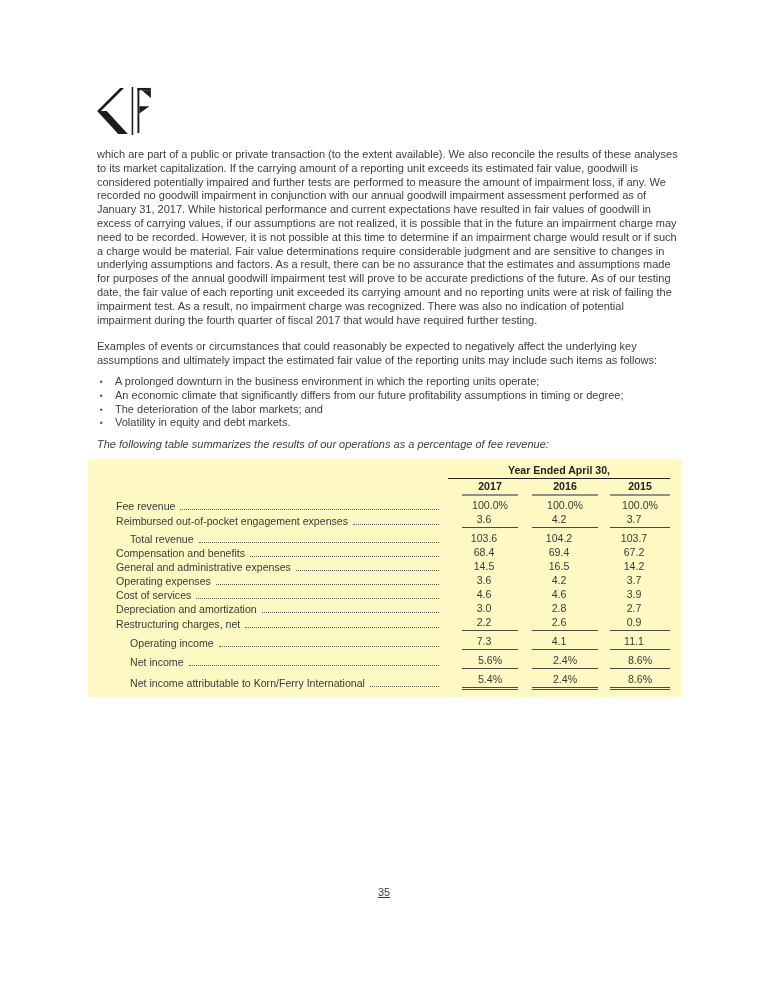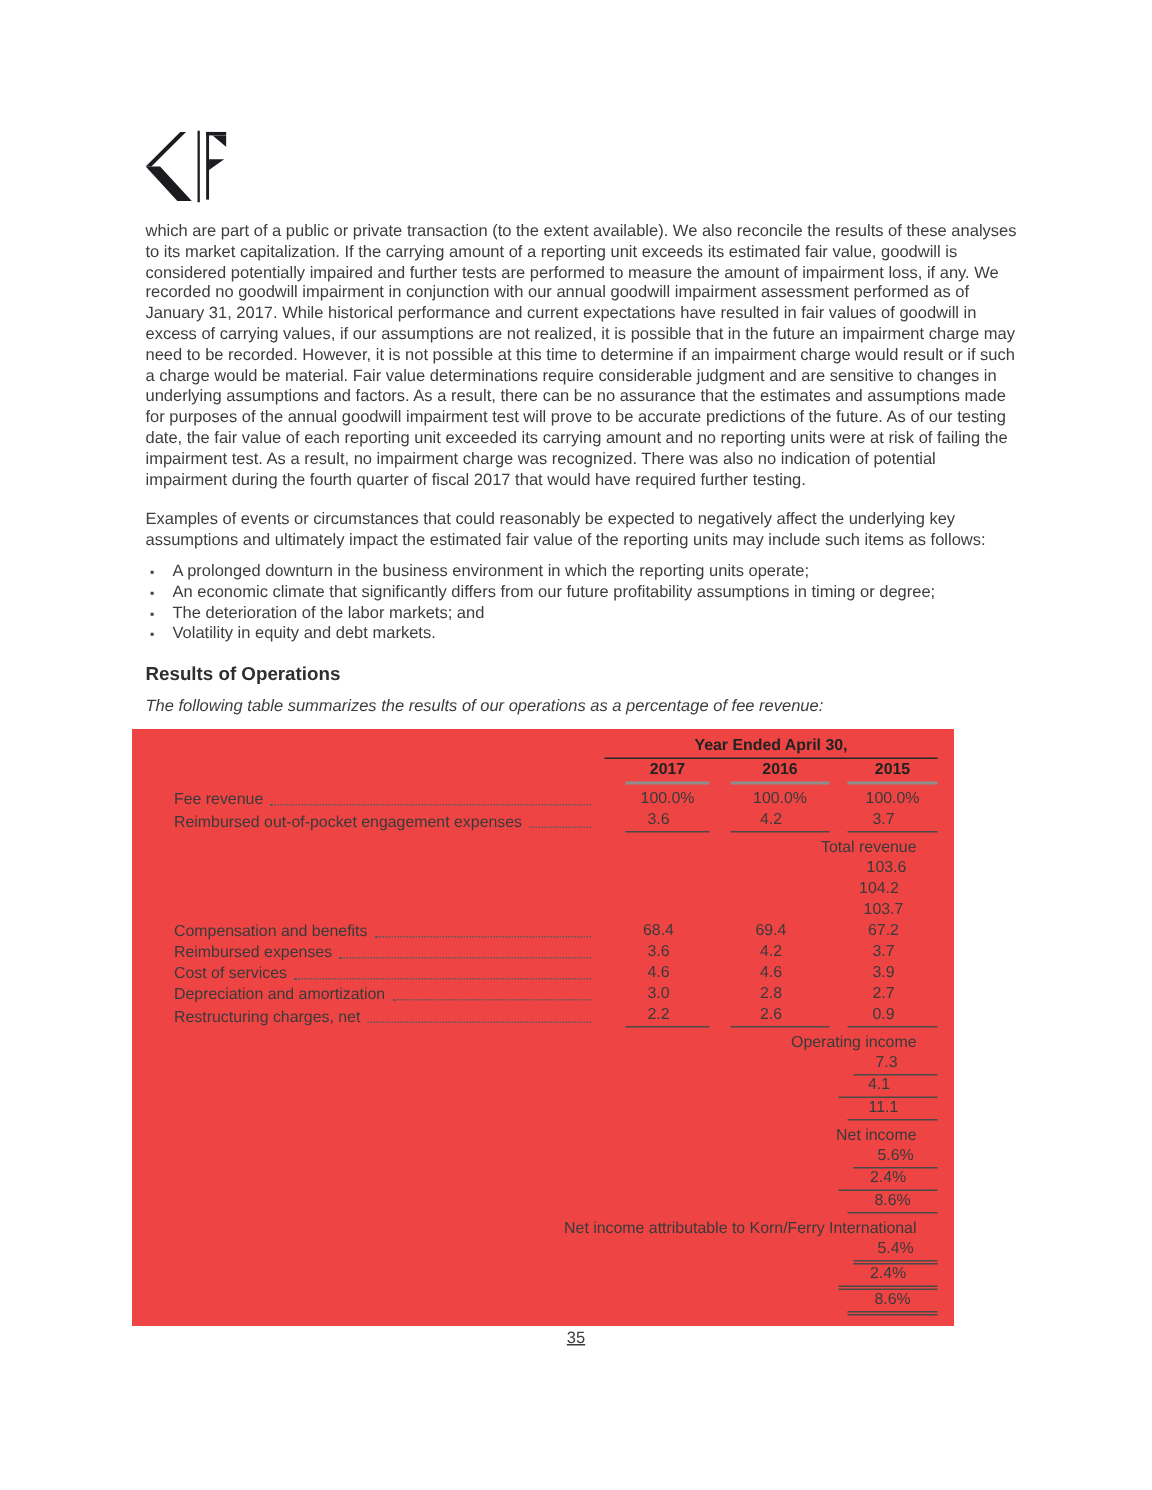--- a/index.html
+++ b/index.html
@@ -57,28 +57,28 @@
   p.table-intro {
     margin-top: 8px;
     font-size: 11px;
     line-height: 13.8px;
     font-style: italic;
   }
   
   .fin-table {
     margin-top: 7px;
     margin-left: -9px;
-    width: 548px;
-    background: #ef4444;
+    width: 593px;
+    background: #fef9c3;
     padding: 5px 11px 7px 9px;
     font-size: 10.6px;
     color: #3a3a3a;
   }
   .trow { display: flex; align-items: flex-end; line-height: 13px; margin-left: 19px; }
-  .trow.sp { margin-top: 4px; flex-direction: column; }
+  .trow.sp { margin-top: 4px; }
   .tlabel { flex: 1; display: flex; min-width: 0; white-space: nowrap; }
   .trow.ind .tlabel { padding-left: 14px; }
   .leader {
     flex: 1;
     height: 0;
     align-self: flex-end;
     border-bottom: 1px dotted #5a5a5a;
     margin: 0 9px 2.5px 5px;
   }
   .vcell {
@@ -162,21 +162,20 @@
       <div class="bullet-row">
         <span class="bullet-marker">▪</span>
         <span>The deterioration of the labor markets; and</span>
       </div>
       <div class="bullet-row">
         <span class="bullet-marker">▪</span>
         <span>Volatility in equity and debt markets.</span>
       </div>
     </div>
 
-    <h2 class="section-heading">Results of Operations</h2>
 
     <p class="table-intro">The following table summarizes the results of our operations as a percentage of fee revenue:</p>
 
     <div class="fin-table">
 
       <div class="thead-group">
         <div class="spacer"></div>
         <div class="group-cell">Year Ended April 30,</div>
       </div>
 
@@ -220,24 +219,33 @@
       <div class="trow plain">
         <div class="tlabel">
             <span>Compensation and benefits</span>
             <span class="leader"></span>
           </div>
         <div class="vcell c1">68.4</div>
         <div class="vcell c2">69.4</div>
         <div class="vcell c3">67.2</div>
       </div>
 
-
-      <div class="trow plain">
-        <div class="tlabel">
-            <span>Reimbursed expenses</span>
+      <div class="trow plain">
+        <div class="tlabel">
+            <span>General and administrative expenses</span>
+            <span class="leader"></span>
+          </div>
+        <div class="vcell c1">14.5</div>
+        <div class="vcell c2">16.5</div>
+        <div class="vcell c3">14.2</div>
+      </div>
+
+      <div class="trow plain">
+        <div class="tlabel">
+            <span>Operating expenses</span>
             <span class="leader"></span>
           </div>
         <div class="vcell c1">3.6</div>
         <div class="vcell c2">4.2</div>
         <div class="vcell c3">3.7</div>
       </div>
 
       <div class="trow plain">
         <div class="tlabel">
             <span>Cost of services</span>

